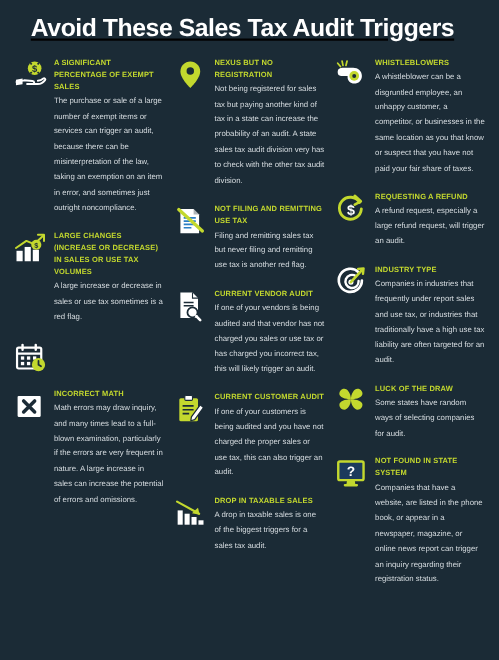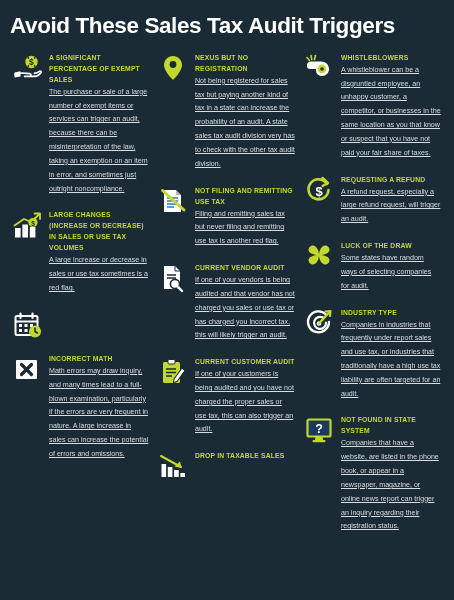--- a/index.html
+++ b/index.html
@@ -11,21 +11,22 @@
     overflow: hidden;
   }
   .page {
     position: relative;
     width: 454px;
     height: 600px;
     background: #1b2b36;
     padding: 0;
   }
   .header {
-    padding: 14px 14px 0 6px;
+    padding: 14px 14px 0 24px;
+    text-decoration: underline;
   }
   .title {
     color: #ffffff;
     font-size: 22.5px;
     font-weight: bold;
     letter-spacing: -0.4px;
     line-height: 1.1;
     padding-left: 4px;
   }
   .subtitle {
@@ -70,21 +71,20 @@
     font-weight: bold;
     line-height: 1.62;
     letter-spacing: 0.15px;
     text-transform: uppercase;
   }
   .item-text {
     color: #d7dde1;
     font-size: 7.1px;
     line-height: 1.95;
     margin-top: 1px;
-    text-decoration: underline;
   }
 </style>
 </head>
 <body>
 
 <div class="page">
 
   <div class="header">
     <div class="title">Avoid These Sales Tax Audit Triggers</div>
   </div>
@@ -236,20 +236,21 @@
             <rect x="2.5" y="13" width="4.6" height="13" fill="#ffffff"></rect>
             <rect x="8.8" y="16" width="4.6" height="10" fill="#ffffff"></rect>
             <rect x="15.1" y="19" width="4.6" height="7" fill="#ffffff"></rect>
             <rect x="21.4" y="22" width="4.6" height="4" fill="#ffffff"></rect>
             <path d="M2 5 L22 16" fill="none" stroke="#c3d82e" stroke-width="2" stroke-linecap="round"></path>
             <path d="M15.5 15.5 L22.5 17 L21 10.5" fill="#c3d82e"></path>
           </svg>
         </span>
         <div class="item-body">
           <div class="item-head">DROP IN TAXABLE SALES</div>
+          <div class="item-text">A drop in taxable sales is one of the biggest triggers for a sales tax audit.</div>
         </div>
       </div>
 
     </div>
 
     <div class="col">
 
       <div class="item">
         <span class="icon-wrap">
           <svg width="30" height="30" viewBox="0 0 30 30">
@@ -273,20 +274,36 @@
         <span class="icon-wrap">
           <svg width="30" height="30" viewBox="0 0 30 30">
             <path d="M22 9 A10 10 0 1 0 23.5 15" fill="none" stroke="#c3d82e" stroke-width="2.6" stroke-linecap="round"></path>
             <path d="M17.5 3 L23 8 L17.5 11" fill="none" stroke="#c3d82e" stroke-width="2.4" stroke-linecap="round" stroke-linejoin="round"></path>
             <text x="14" y="20.5" font-family="'Liberation Sans',sans-serif" font-size="13" font-weight="bold" fill="#ffffff" text-anchor="middle">$</text>
           </svg>
         </span>
         <div class="item-body">
           <div class="item-head">REQUESTING A REFUND</div>
           <div class="item-text">A refund request, especially a large refund request, will trigger an audit.</div>
+        </div>
+      </div>
+
+      <div class="item">
+        <span class="icon-wrap">
+          <svg width="30" height="30" viewBox="0 0 30 30">
+            <path d="M21 6.5 A10.5 10.5 0 1 0 24 14" fill="none" stroke="#ffffff" stroke-width="2.4" stroke-linecap="round"></path>
+            <path d="M18.5 10 A6 6 0 1 0 21 14.5" fill="none" stroke="#ffffff" stroke-width="2.2" stroke-linecap="round"></path>
+            <circle cx="14" cy="15.5" r="2.3" fill="#ffffff"></circle>
+            <path d="M14 15.5 L24 4.5" stroke="#c3d82e" stroke-width="2.4" stroke-linecap="round"></path>
+            <path d="M20.5 3.5 L25.5 3 L25 8" fill="none" stroke="#c3d82e" stroke-width="2.2" stroke-linecap="round" stroke-linejoin="round"></path>
+          </svg>
+        </span>
+        <div class="item-body">
+          <div class="item-head">INDUSTRY TYPE</div>
+          <div class="item-text">Companies in industries that frequently under report sales and use tax, or industries that traditionally have a high use tax liability are often targeted for an audit.</div>
         </div>
       </div>
 
       <div class="item">
         <span class="icon-wrap">
           <svg width="30" height="30" viewBox="0 0 30 30">
             <g fill="#c3d82e">
               <path d="M14 14 C14 9 11 4.5 8 4.5 C5 4.5 3.5 7 3.5 9 C3.5 12 8.5 14 14 14 Z"></path>
               <path d="M14 14 C14 9 17 4.5 20 4.5 C23 4.5 24.5 7 24.5 9 C24.5 12 19.5 14 14 14 Z"></path>
               <path d="M14 14 C14 19 11 23.5 8 23.5 C5 23.5 3.5 21 3.5 19 C3.5 16 8.5 14 14 14 Z"></path>
@@ -296,36 +313,20 @@
         </span>
         <div class="item-body">
           <div class="item-head">LUCK OF THE DRAW</div>
           <div class="item-text">Some states have random ways of selecting companies for audit.</div>
         </div>
       </div>
 
       <div class="item">
         <span class="icon-wrap">
           <svg width="30" height="30" viewBox="0 0 30 30">
-            <path d="M21 6.5 A10.5 10.5 0 1 0 24 14" fill="none" stroke="#ffffff" stroke-width="2.4" stroke-linecap="round"></path>
-            <path d="M18.5 10 A6 6 0 1 0 21 14.5" fill="none" stroke="#ffffff" stroke-width="2.2" stroke-linecap="round"></path>
-            <circle cx="14" cy="15.5" r="2.3" fill="#ffffff"></circle>
-            <path d="M14 15.5 L24 4.5" stroke="#c3d82e" stroke-width="2.4" stroke-linecap="round"></path>
-            <path d="M20.5 3.5 L25.5 3 L25 8" fill="none" stroke="#c3d82e" stroke-width="2.2" stroke-linecap="round" stroke-linejoin="round"></path>
-          </svg>
-        </span>
-        <div class="item-body">
-          <div class="item-head">INDUSTRY TYPE</div>
-          <div class="item-text">Companies in industries that frequently under report sales and use tax, or industries that traditionally have a high use tax liability are often targeted for an audit.</div>
-        </div>
-      </div>
-
-      <div class="item">
-        <span class="icon-wrap">
-          <svg width="30" height="30" viewBox="0 0 30 30">
             <rect x="2.5" y="4.5" width="23" height="17" rx="1.5" fill="#1b3a5c" stroke="#c3d82e" stroke-width="2.2"></rect>
             <path d="M10.5 21.5 L10 25 H18 L17.5 21.5" fill="#c3d82e"></path>
             <rect x="7.5" y="25" width="13" height="2.2" rx="1" fill="#c3d82e"></rect>
             <text x="14" y="17.5" font-family="'Liberation Sans',sans-serif" font-size="12.5" font-weight="bold" fill="#ffffff" text-anchor="middle">?</text>
           </svg>
         </span>
         <div class="item-body">
           <div class="item-head">NOT FOUND IN STATE SYSTEM</div>
           <div class="item-text">Companies that have a website, are listed in the phone book, or appear in a newspaper, magazine, or online news report can trigger an inquiry regarding their registration status.</div>
         </div>

